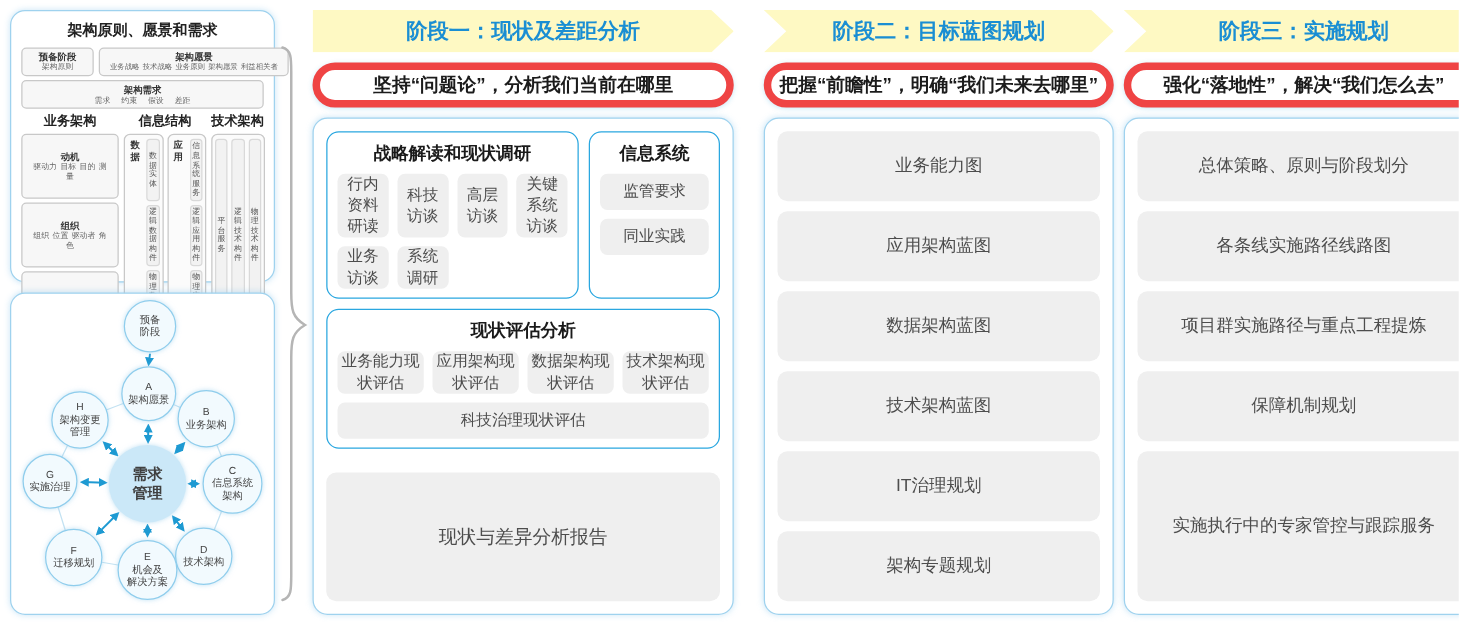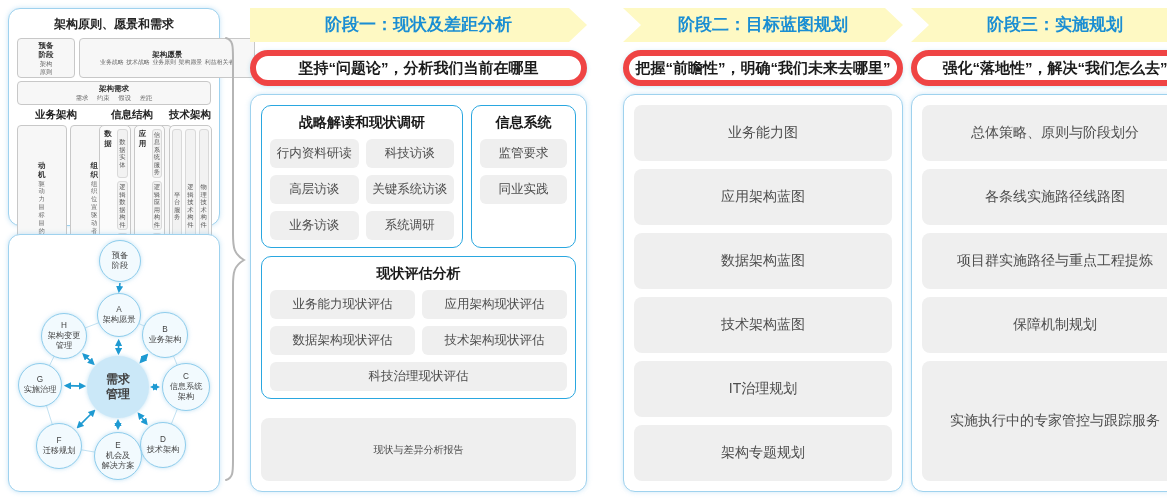--- a/index.html
+++ b/index.html
@@ -6,33 +6,33 @@
   body{width:1167px;height:499px;font-family:"Liberation Sans","DejaVu Sans",sans-serif;overflow:hidden;}
   .page{position:relative;box-sizing:border-box;width:1167px;height:499px;padding:8px 6px 7px 8px;display:flex;}
 
   
   .left-col{width:212px;flex:0 0 212px;display:flex;flex-direction:column;gap:8px;}
   .panel{box-sizing:border-box;background:#fff;border:1.5px solid #9fd2ee;border-radius:12px;
          box-shadow:0 0 5px rgba(130,195,235,.45);}
   .acf-panel{height:218px;padding:6px 8px;display:flex;flex-direction:column;gap:3px;}
   .acf-title{font-size:12px;font-weight:bold;color:#222;text-align:center;margin:1px 0 2px;}
   .acf-row{display:flex;gap:4px;}
-  .sb{background:#f7f7f7;border:1px solid #c8c8c8;border-radius:4px;padding:2px 20px;text-align:center;box-sizing:border-box;}
+  .sb{background:#f7f7f7;border:1px solid #c8c8c8;border-radius:4px;padding:2px 8px;text-align:center;box-sizing:border-box;}
   .sb-t{font-weight:bold;font-size:7.5px;color:#333;line-height:1.25;}
   .sb-s{font-size:6.3px;color:#666;line-height:1.25;word-spacing:2px;}
   .prep-box{width:58px;flex:0 0 58px;display:flex;flex-direction:column;justify-content:center;}
   .vision-box{flex:1;display:flex;flex-direction:column;justify-content:center;}
   .vision-box .sb-s{font-size:5.9px;white-space:nowrap;word-spacing:1px;}
   .req-box{width:100%;}
   .req-box .sb-s{word-spacing:7px;}
   .col-headers{display:flex;gap:4px;}
   .col-h{font-size:10.5px;font-weight:bold;color:#222;text-align:center;}
   .col-h.biz{width:78px;} .col-h.info{width:66px;} .col-h.tech{flex:1;}
   .acf-cols{display:flex;gap:4px;flex:1;}
-  .biz-col{width:78px;flex:0 0 78px;display:flex;flex-direction:row;gap:3px;}
+  .biz-col{width:78px;flex:0 0 78px;display:flex;flex-direction:column;gap:3px;}
   .biz-col .sb{flex:1;display:flex;flex-direction:column;justify-content:center;}
   .biz-col .sb-s{word-spacing:1px;}
   .info-col{width:66px;flex:0 0 66px;display:flex;gap:3px;}
   .tech-col{flex:1;display:flex;}
   .grp{flex:1;background:#fbfbfb;border:1px solid #c8c8c8;border-radius:5px;padding:3px 2px;
        display:flex;flex-direction:row;gap:3px;box-sizing:border-box;}
   .grp-h{font-weight:bold;font-size:7.5px;color:#333;text-align:center;}
   .grp-item{flex:1;background:#f2f2f2;border:1px solid #d9d9d9;border-radius:3px;font-size:6.3px;color:#555;
             display:flex;align-items:center;justify-content:center;text-align:center;line-height:1.2;padding:1px;}
   .real-row{display:flex;gap:4px;align-items:stretch;height:32px;}
@@ -54,44 +54,44 @@
             justify-content:center;font-size:8.2px;color:#444;line-height:1.18;text-align:center;box-sizing:border-box;}
   .adm-center{background:#cbe8f8;border:none;font-size:12px;font-weight:bold;color:#404040;line-height:1.25;}
 
   
   .brace-wrap{width:30px;flex:0 0 30px;position:relative;}
   .brace-wrap svg{position:absolute;left:0;top:26px;}
 
   
   .phase-col{display:flex;flex-direction:column;}
   .phase1{width:337px;flex:0 0 337px;}
-  .phase2{width:280px;flex:0 0 280px;margin-left:12px;padding-left:24px;}
+  .phase2{width:280px;flex:0 0 280px;margin-left:0;padding-left:24px;}
   .phase3{width:288px;flex:0 0 288px;margin-left:8px;}
   .band{height:34px;line-height:34px;text-align:center;font-size:17px;font-weight:bold;
         background:#fef9c3;color:#1a8ed3;flex:0 0 34px;}
   .band-first{clip-path:polygon(0 0,calc(100% - 18px) 0,100% 50%,calc(100% - 18px) 100%,0 100%);}
   .band-mid{clip-path:polygon(0 0,calc(100% - 18px) 0,100% 50%,calc(100% - 18px) 100%,0 100%,18px 50%);}
   .subtitle{margin-top:8px;height:36px;flex:0 0 36px;border:6px solid #ef4444;border-radius:18px;background:#fff;
             display:flex;align-items:center;justify-content:center;font-size:15px;font-weight:bold;color:#1b1b1b;
             box-shadow:0 1px 4px rgba(41,167,224,.25);box-sizing:border-box;}
   .content{margin-top:8px;flex:1;border:1.5px solid #9fd2ee;border-radius:12px;background:#fff;
            box-shadow:0 0 5px rgba(130,195,235,.4);padding:10px;display:flex;flex-direction:column;box-sizing:border-box;}
   .p1-row{display:flex;gap:8px;}
   .subpanel{border:1.8px solid #2aa7e0;border-radius:10px;background:#fff;padding:7px 8px;box-sizing:border-box;}
   .subpanel.survey{flex:2.12;}
   .subpanel.external{flex:1;}
   .subpanel.assessment{margin-top:8px;}
   .subpanel-title{font-size:14px;font-weight:bold;color:#1a1a1a;text-align:center;margin:1px 0 7px;}
-  .grid2{display:grid;grid-template-columns:1fr 1fr;gap:7px;}
+  .grid2{display:grid;grid-template-columns:1fr 1fr 1fr 1fr;gap:7px;}
   .stack{display:flex;flex-direction:column;gap:7px;}
   .mini-item{background:#efefef;border-radius:6px;min-height:29px;display:flex;align-items:center;justify-content:center;
              font-size:12.5px;color:#4d4d4d;padding:0 3px;text-align:center;}
   .span2{grid-column:1/-1;}
   .report{margin-top:19px;flex:1;background:#efefef;border-radius:8px;display:flex;align-items:center;justify-content:center;
-          font-size:10px;color:#4d4d4d;}
+          font-size:15px;color:#4d4d4d;}
   .item-stack{display:flex;flex-direction:column;gap:8px;height:100%;}
   .gray-item{flex:1;background:#efefef;border-radius:8px;display:flex;align-items:center;justify-content:center;
              font-size:14px;color:#4d4d4d;text-align:center;padding:0 6px;}
   .phase3 .item-stack .gray-item:last-child{flex:2.15;}
 </style>
 </head>
 <body>
 
 <div class="page">
 

